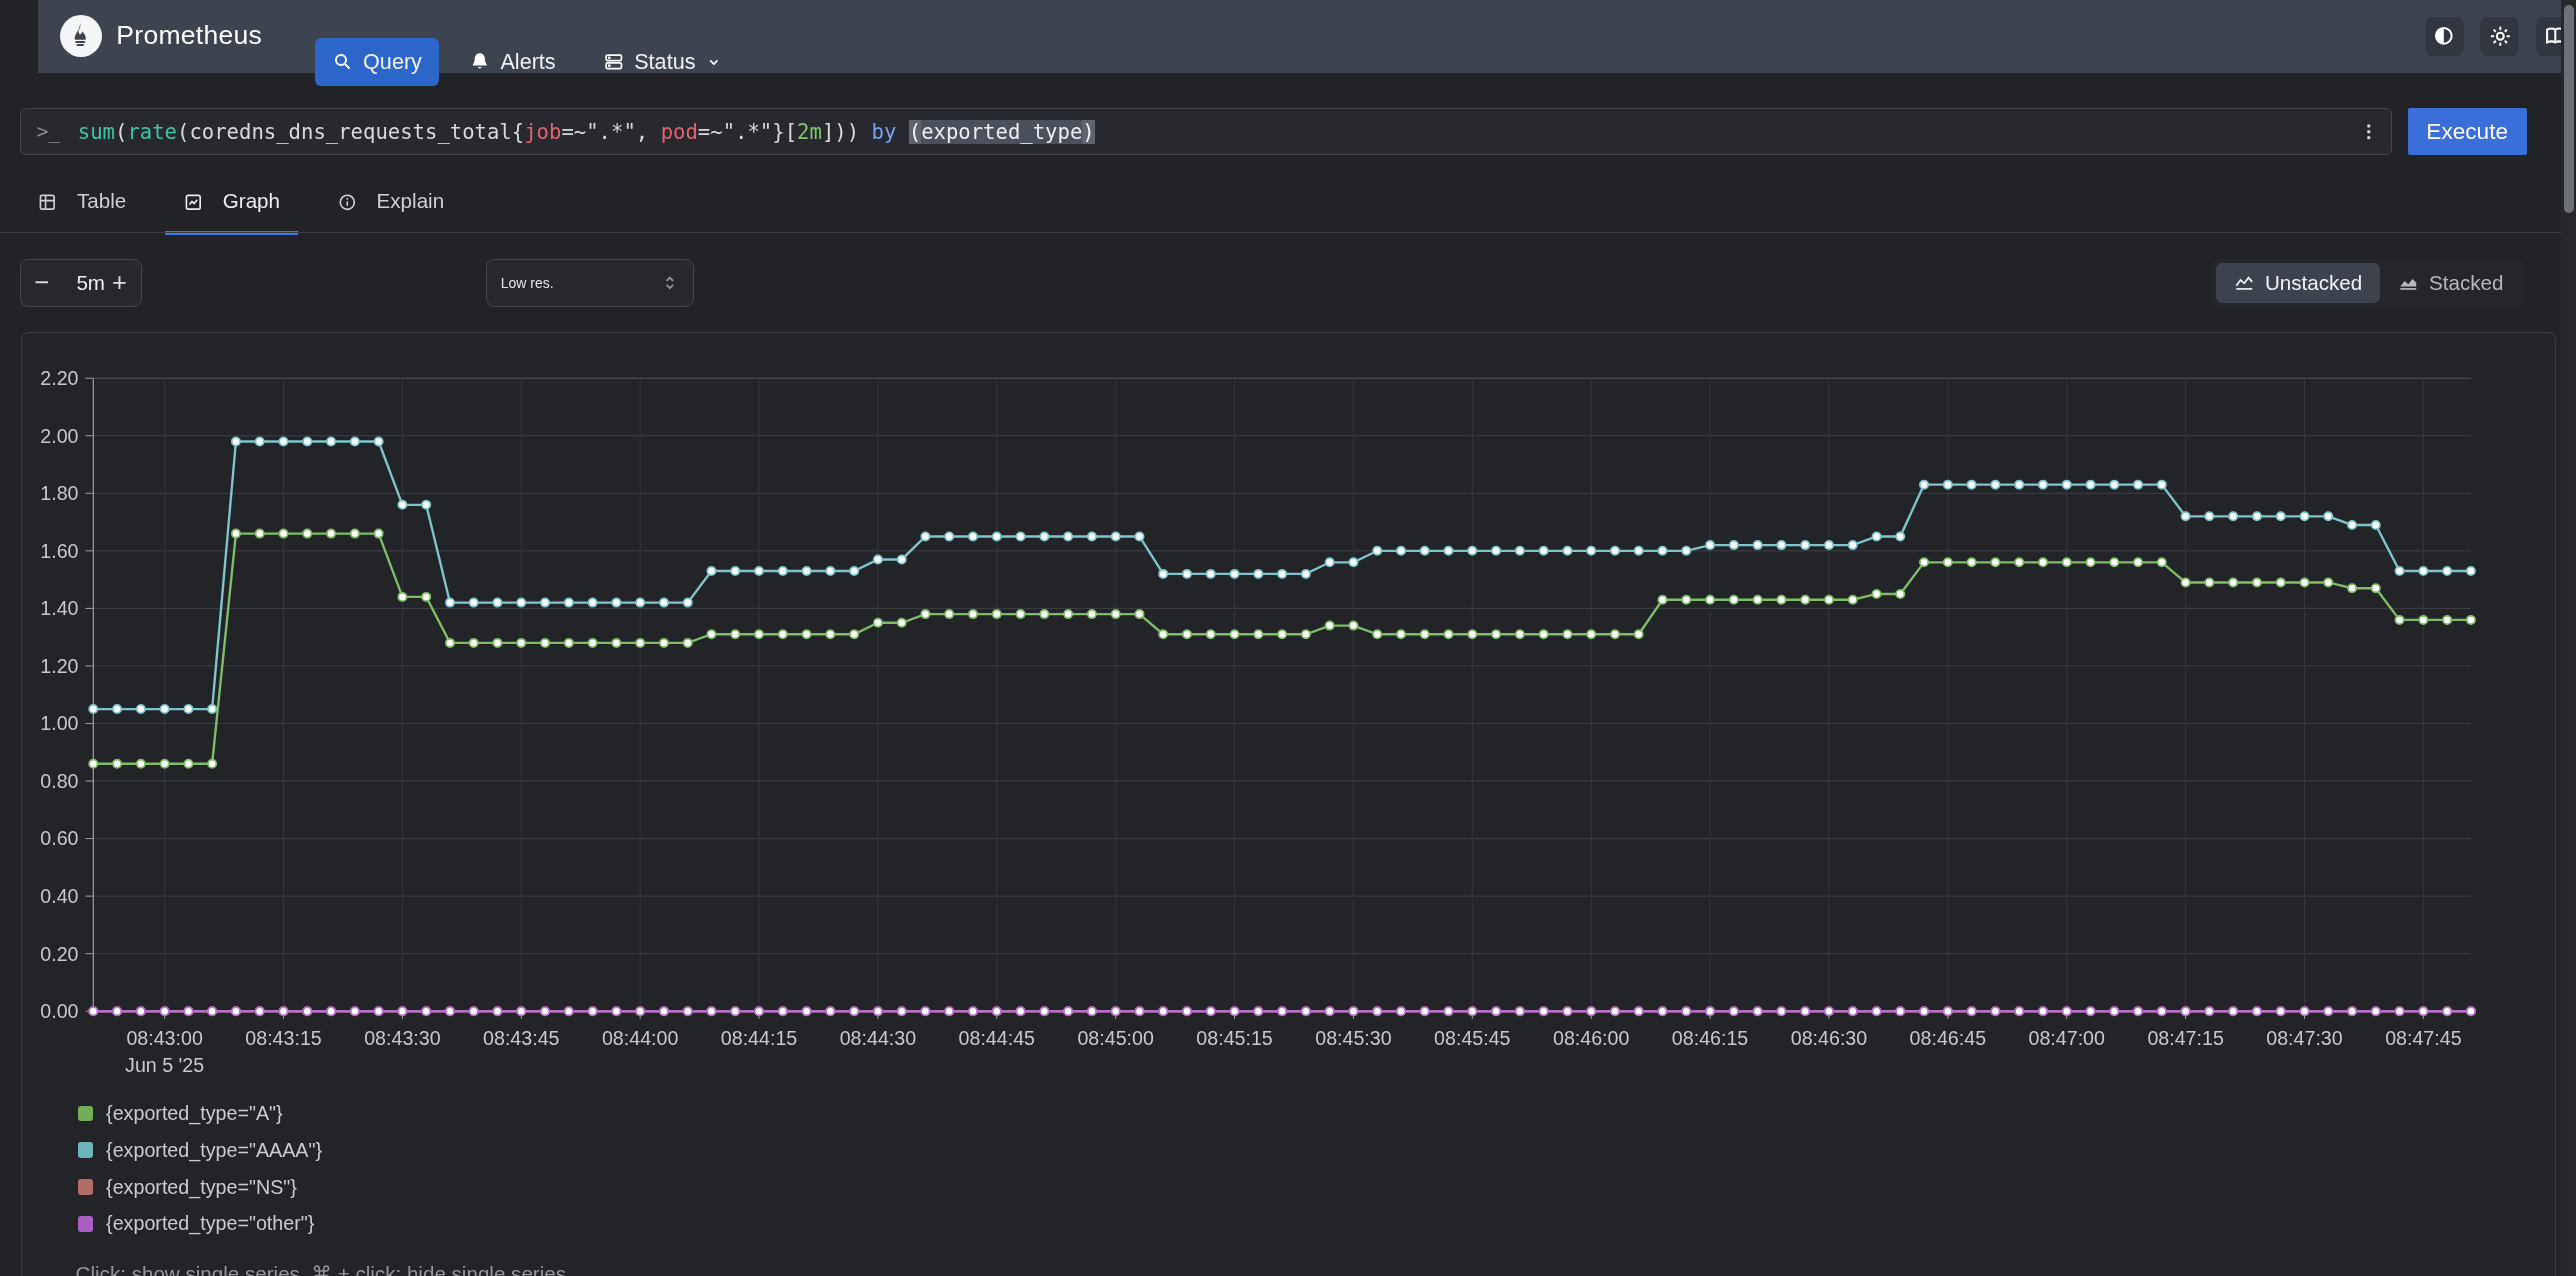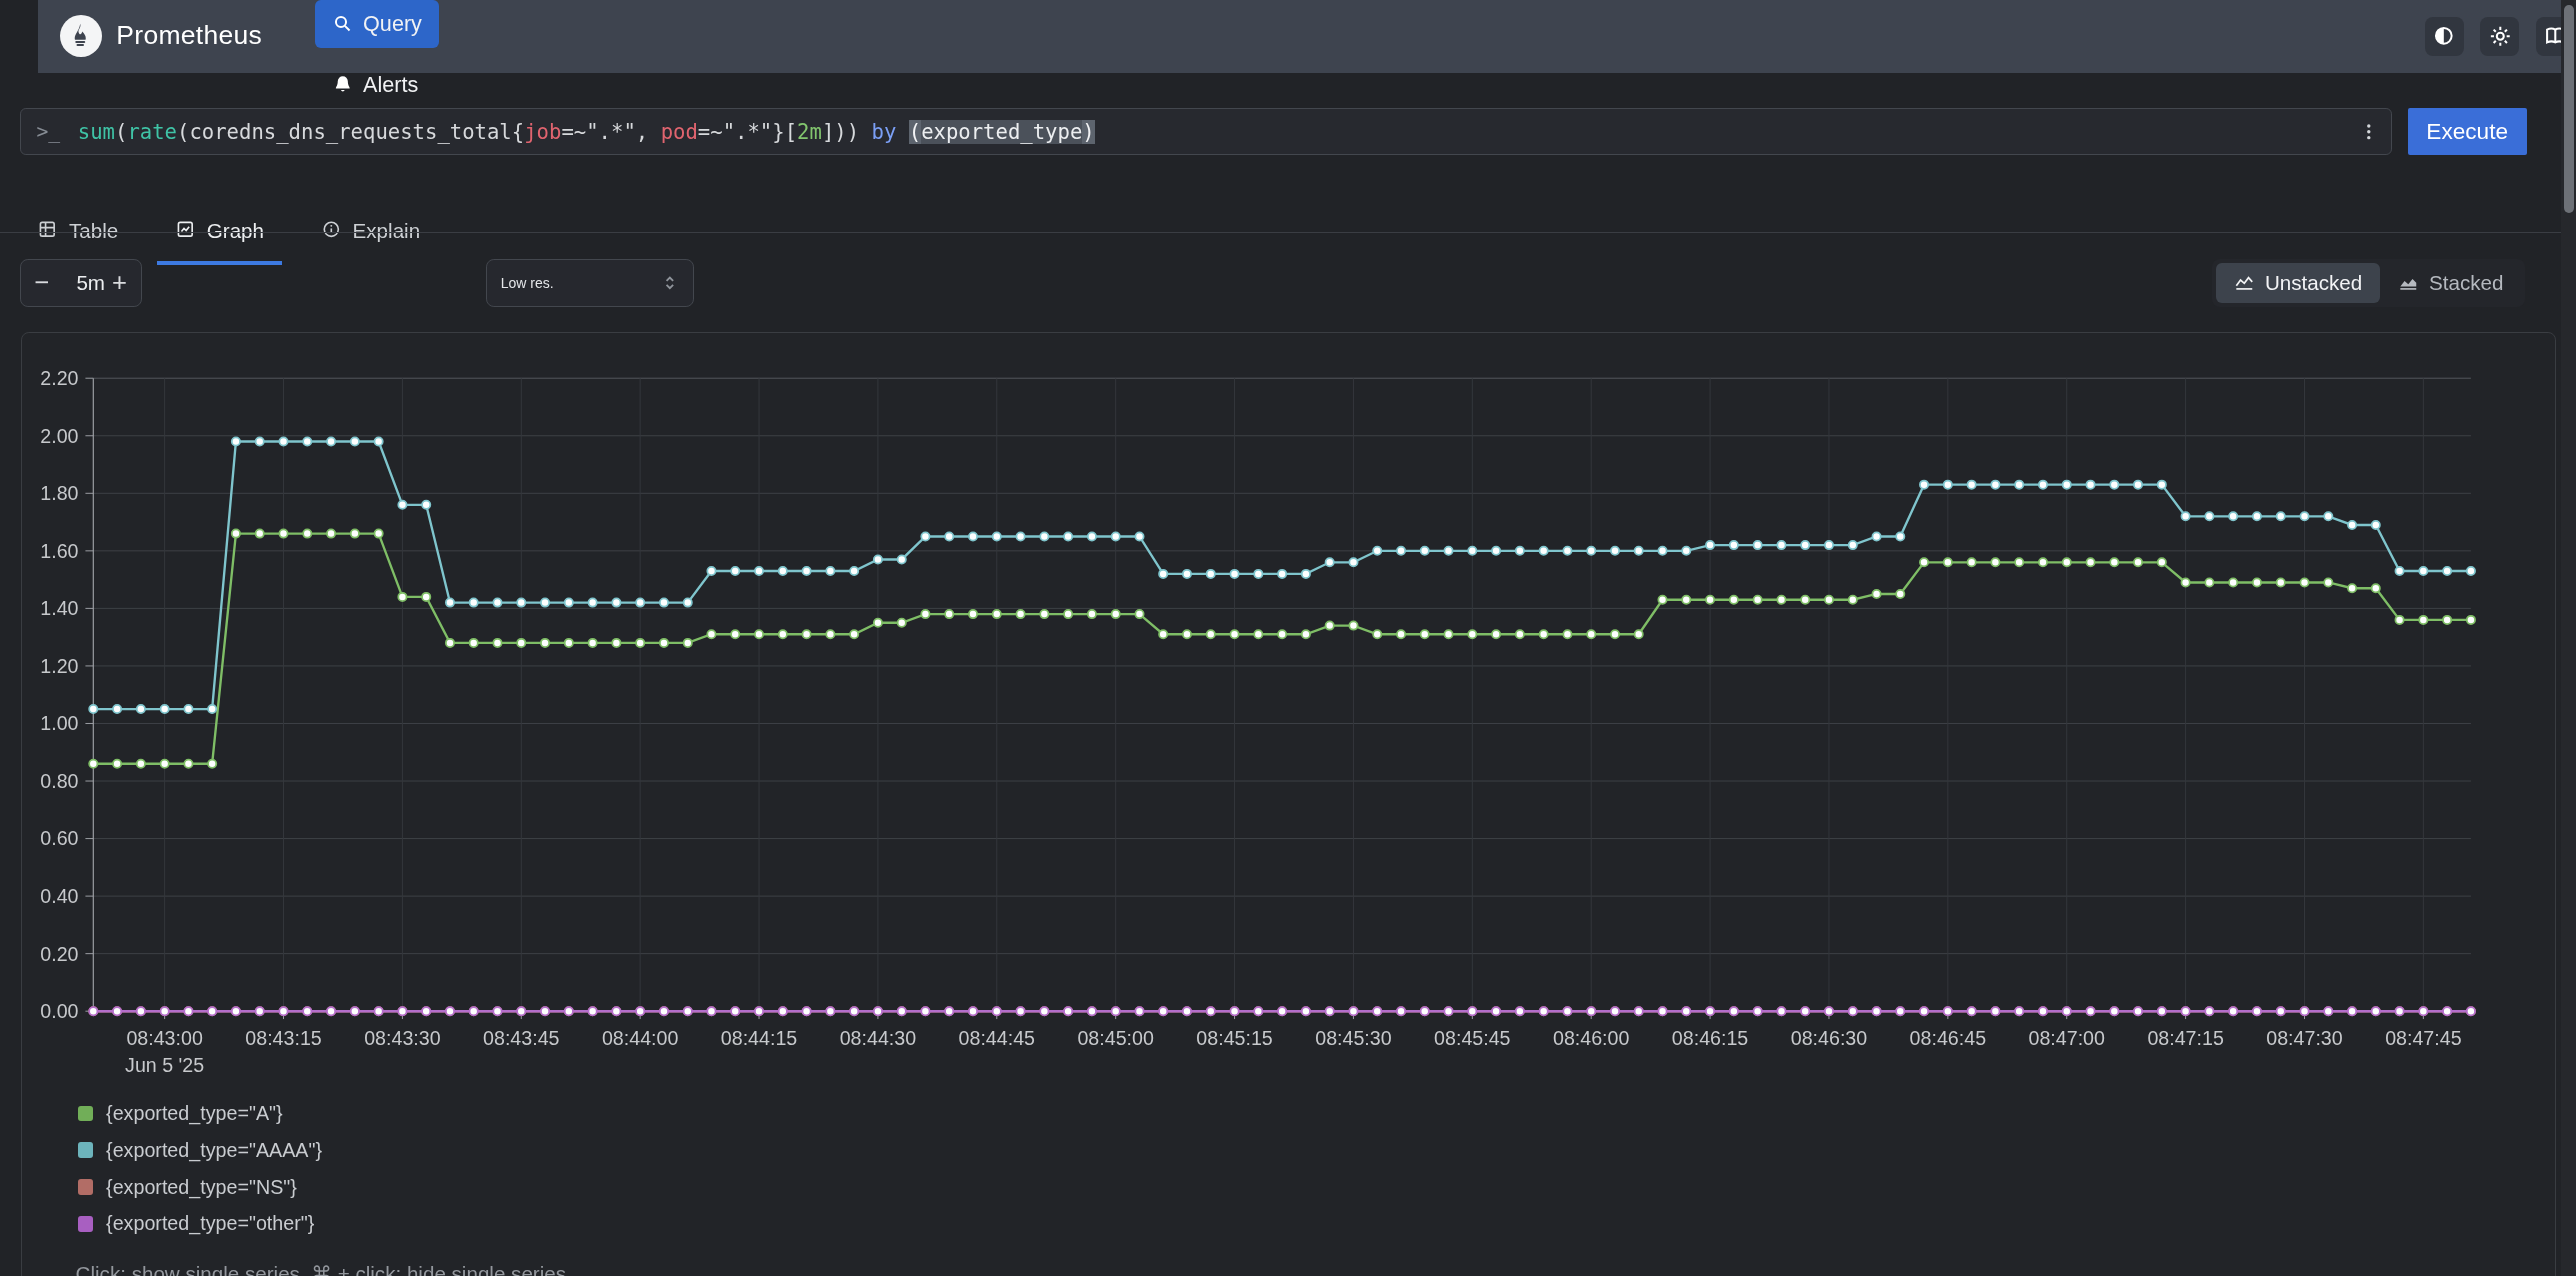--- a/index.html
+++ b/index.html
@@ -4,21 +4,21 @@
 <style>
   * { margin:0; padding:0; box-sizing:border-box; }
   html,body { width:2576px; height:1276px; overflow:hidden; }
   body { background:#212327; font-family:"Liberation Sans", sans-serif; color:#e8eaed; position:relative; }
 
   
   .navbar { position:absolute; left:0; top:0; width:2576px; height:73px; background:#3e444f; display:flex; align-items:center;margin-left:38px; }
   .brand { position:absolute; left:21.6px; top:14.7px; display:flex; align-items:center; gap:14.7px; }
   .logo { width:42px; height:42px; border-radius:50%; background:#f4f5f6; display:flex; align-items:center; justify-content:center; }
   .brand-title { font-size:26.5px; color:#ffffff; font-weight:400; letter-spacing:0.3px; }
-  .nav-center { position:absolute; left:277px; top:0; height:86px; display:flex; align-items:flex-start; gap:13.8px;flex-direction:column; }
+  .nav-center { position:absolute; left:277px; top:0; height:86px; display:flex; align-items:flex-end; gap:13.8px; }
   .nav-pill { display:flex; align-items:center; gap:9.8px; padding:10.8px 16.7px; border-radius:5.9px; font-size:21.6px; color:#f1f2f4; cursor:pointer; }
   .nav-pill.active { background:#2d66c9; }
   .nav-right { position:absolute; right:39px; top:16.7px; display:flex; gap:16.7px; }
   .icon-btn { width:39px; height:39px; border-radius:7.9px; background:#31363f; display:flex; align-items:center; justify-content:center; }
   .scrollbar-track { position:absolute; right:0; top:0; width:14.7px; height:1276px; background:#26282c; z-index:50; }
   .scrollbar-thumb { position:absolute; right:2px; top:4.9px; width:9.8px; height:208px; border-radius:4.9px; background:#6d7177; }
 
   
   .query-row { position:absolute; left:19.7px; top:108px; width:2507px; height:47px; }
   .query-input { position:absolute; left:0; top:0; width:2372px; height:47px; background:#27292f; border:1px solid #43474e; border-radius:5.9px; display:flex; align-items:center; }
@@ -30,21 +30,21 @@
   .tok-dur  { color:#82c56e; }
   .tok-str  { color:#d7d9dc; }
   .tok-p    { color:#d7d9dc; }
   .tok-hl   { background:#4b515a; color:#eceef0; }
   .tok-hlp  { background:#5d646e; color:#f2f3f5; }
   .kebab { width:43px; display:flex; justify-content:center; align-items:center; align-self:stretch; cursor:pointer; }
   .execute-btn { position:absolute; left:2388px; top:0; width:119px; height:47px; background:#3a6ed8; border:none; border-radius:2px; color:#fff; font-size:22.6px; font-family:"Liberation Sans",sans-serif; cursor:pointer; }
 
   
   .tabs { position:absolute; left:19.7px; top:189px; display:flex; gap:21.6px; }
-  .tab { display:flex; align-items:flex-start; gap:11px; font-size:20.6px; color:#cdd0d4; padding:0 17.7px 19.7px 17.7px; position:relative; cursor:pointer;margin-top:30px; }
+  .tab { display:flex; align-items:flex-end; gap:19px; font-size:20.6px; color:#cdd0d4; padding:0 17.7px 19.7px 17.7px; position:relative; cursor:pointer; }
   .tab.active { color:#eceef0; }
   .tab.active::after { content:""; position:absolute; left:0; right:0; bottom:-2px; height:3.9px; background:#3d7ae2; }
   .tabs-divider { position:absolute; left:0; top:232px; width:2576px; height:1px; background:#3a3d43; }
 
   
   .controls { position:absolute; left:0; top:259px; width:2576px; height:48px; }
   .ctl-box { position:absolute; top:0; height:48px; background:#26282e; border:1px solid #43474e; border-radius:7.9px; display:flex; align-items:center; }
   .stepper { left:19.7px; width:122px; justify-content:space-between; padding:0 13.8px; }
   .step-btn { font-size:25.6px; color:#d9dbde; line-height:1; cursor:pointer; }
   .range-val { font-size:20.6px; color:#eceef0;margin-left:20px; }

